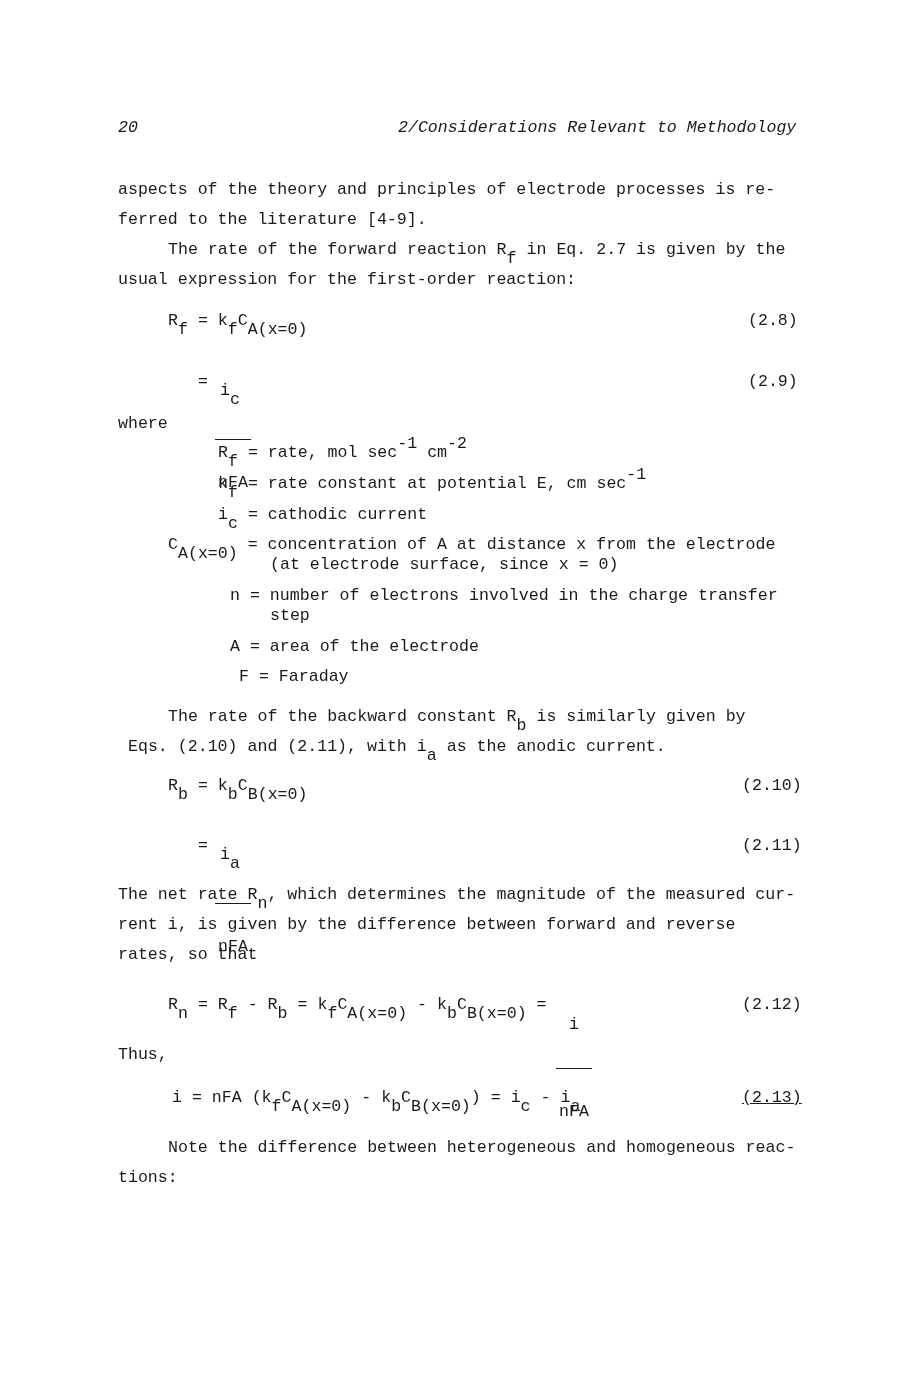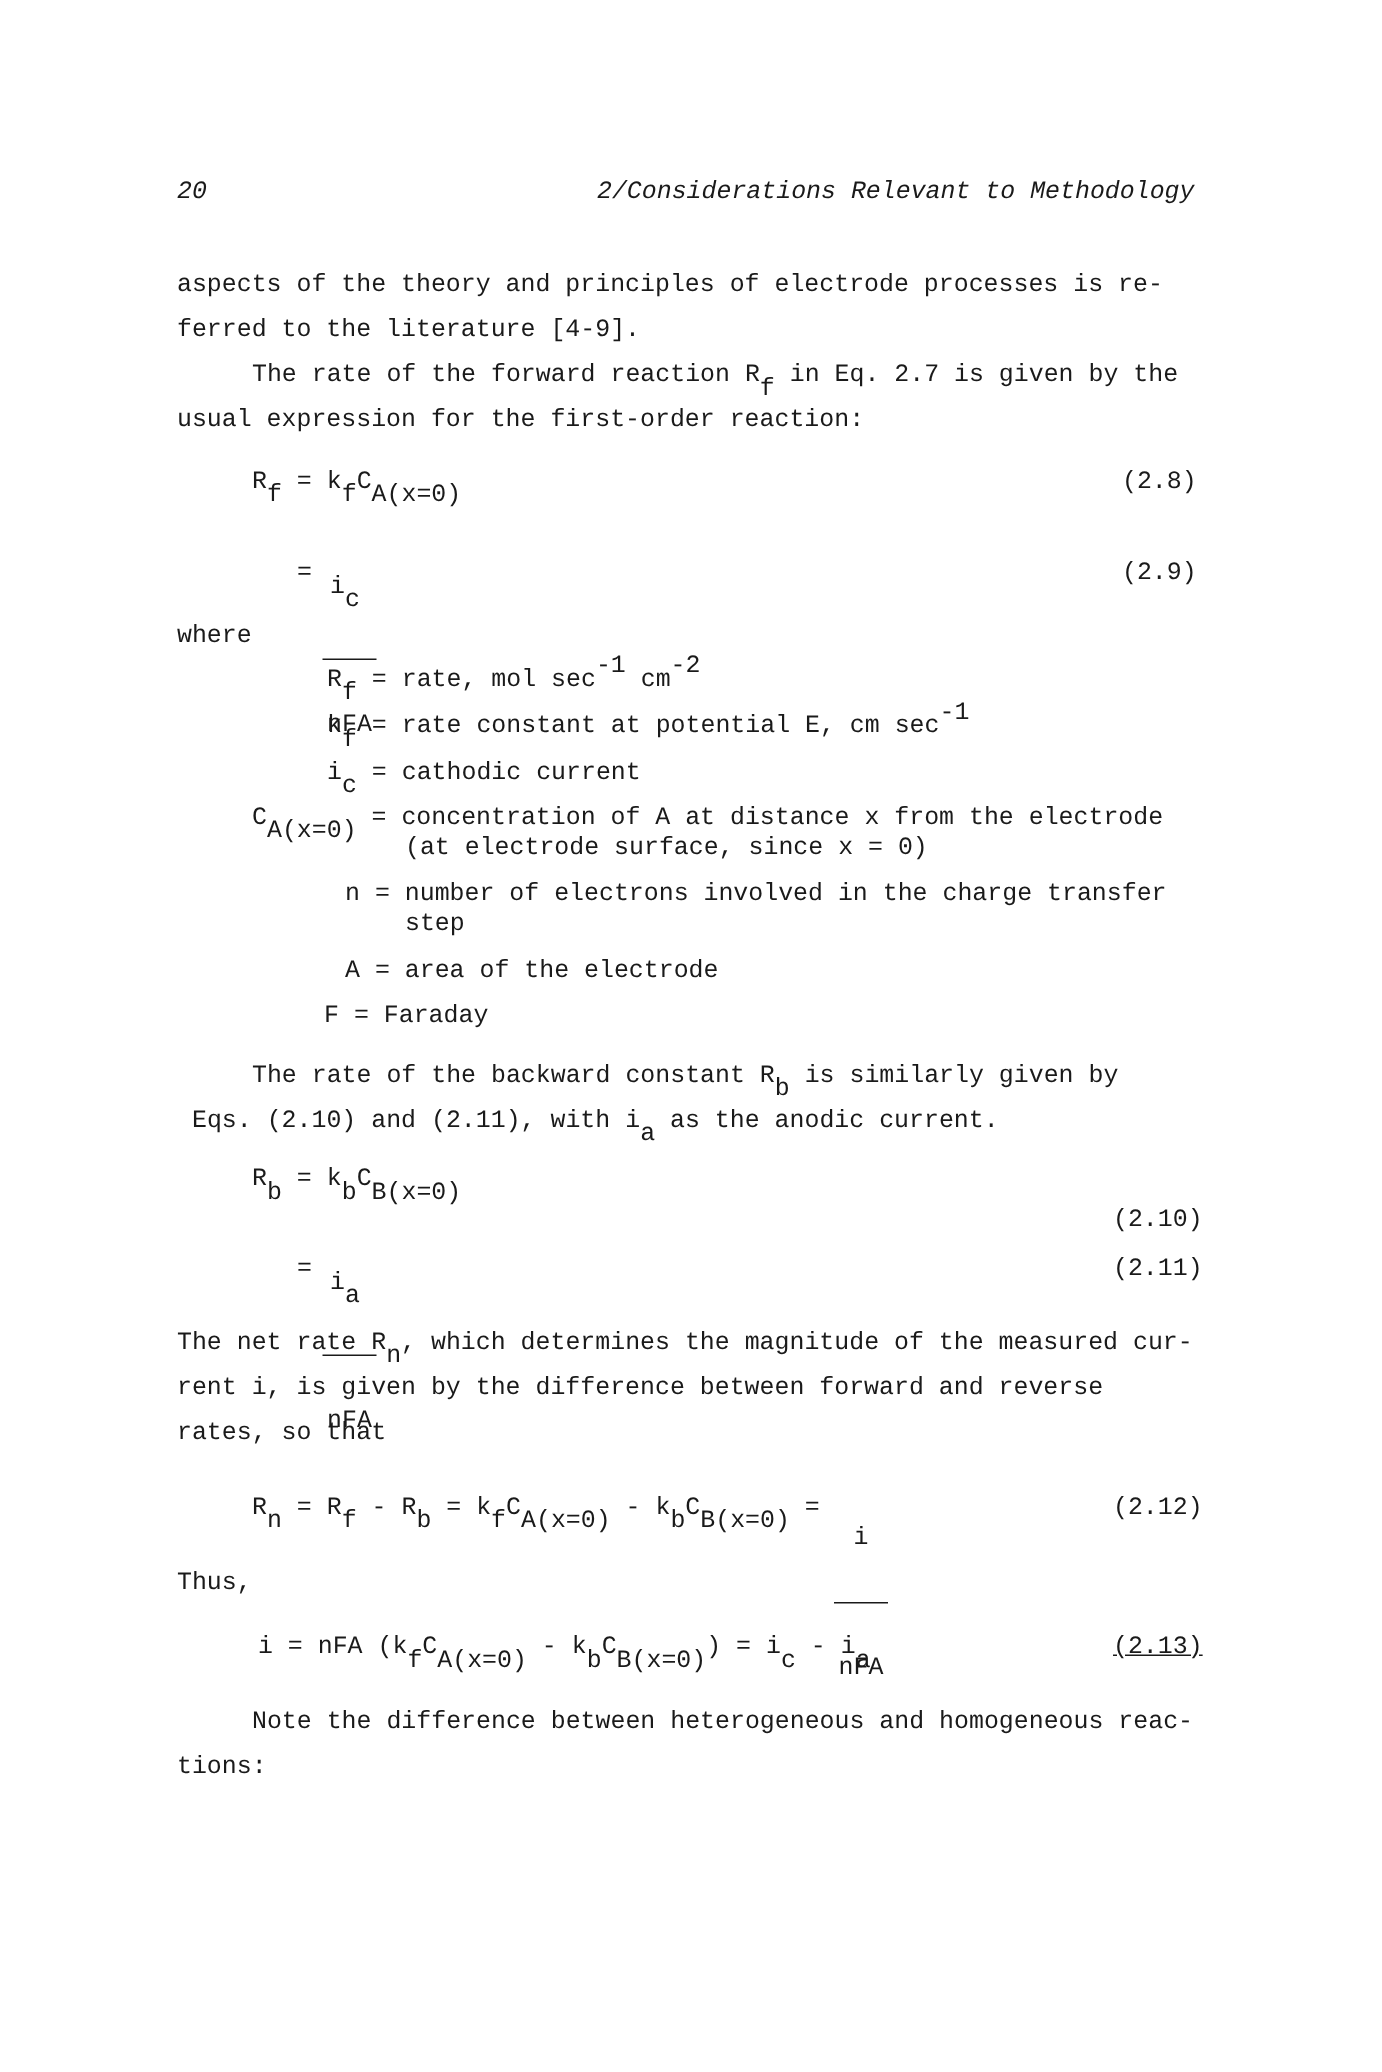--- a/index.html
+++ b/index.html
@@ -41,27 +41,27 @@
 <div class="abs" style="left:118px; top:416px;">where</div>
 
 <div class="abs" style="left:218px; top:445px;"><span>R</span><sub>f</sub><span> = rate, mol sec</span><sup>-1</sup><span> cm</span><sup>-2</sup></div>
 <div class="abs" style="left:218px; top:476px;"><span>k</span><sub>f</sub><span> = rate constant at potential E, cm sec</span><sup>-1</sup></div>
 <div class="abs" style="left:218px; top:507px;"><span>i</span><sub>c</sub><span> = cathodic current</span></div>
 <div class="abs" style="left:168px; top:537px;"><span>C</span><sub>A(x=0)</sub><span> = concentration of A at distance x from the electrode</span></div>
 <div class="abs" style="left:270px; top:557px;">(at electrode surface, since x = 0)</div>
 <div class="abs" style="left:230px; top:588px;"><span>n</span><span> = number of electrons involved in the charge transfer</span></div>
 <div class="abs" style="left:270px; top:608px;">step</div>
 <div class="abs" style="left:230px; top:639px;"><span>A</span><span> = area of the electrode</span></div>
-<div class="abs" style="left:216px; top:669px;font-family:Liberation Mono, monospace;"><span>F</span><span> = Faraday</span></div>
+<div class="abs" style="left:239px; top:669px;font-family:Liberation Mono, monospace;"><span>F</span><span> = Faraday</span></div>
 
 <div class="abs" style="left:168px; top:709px;"><span>The rate of the backward constant R</span><sub>b</sub><span> is similarly given by</span></div>
 <div class="abs" style="left:128px; top:739px;"><span>Eqs. (2.10) and (2.11), with i</span><sub>a</sub><span> as the anodic current.</span></div>
 
 <div class="abs" style="left:168px; top:778px;"><span>R</span><sub>b</sub><span> = </span><span>k</span><sub>b</sub><span>C</span><sub>B(x=0)</sub></div>
-<div class="abs" style="left:742px; top:778px;margin-top:27px;">(2.10)</div>
+<div class="abs" style="left:742px; top:778px;">(2.10)</div>
 
 <div class="abs" style="left:198px; top:838px;">= </div>
 <div class="frac abs" style="left:215px; top:814px; width:36px;">
   <span class="num" style="left:-3px;"><span>i</span><sub>a</sub></span>
   <span class="bar" style="margin-top:6px;"></span>
   <span class="den">nFA</span>
 </div>
 <div class="abs" style="left:742px; top:838px;">(2.11)</div>
 
 <div class="abs" style="left:118px; top:887px;"><span>The net rate R</span><sub>n</sub><span>, which determines the magnitude of the measured cur-</span></div>

